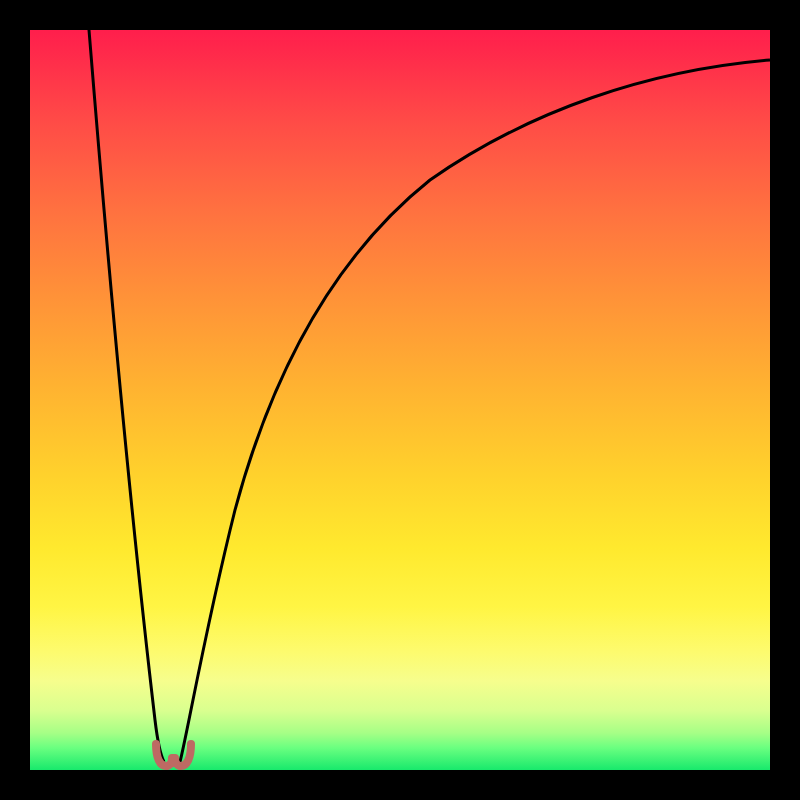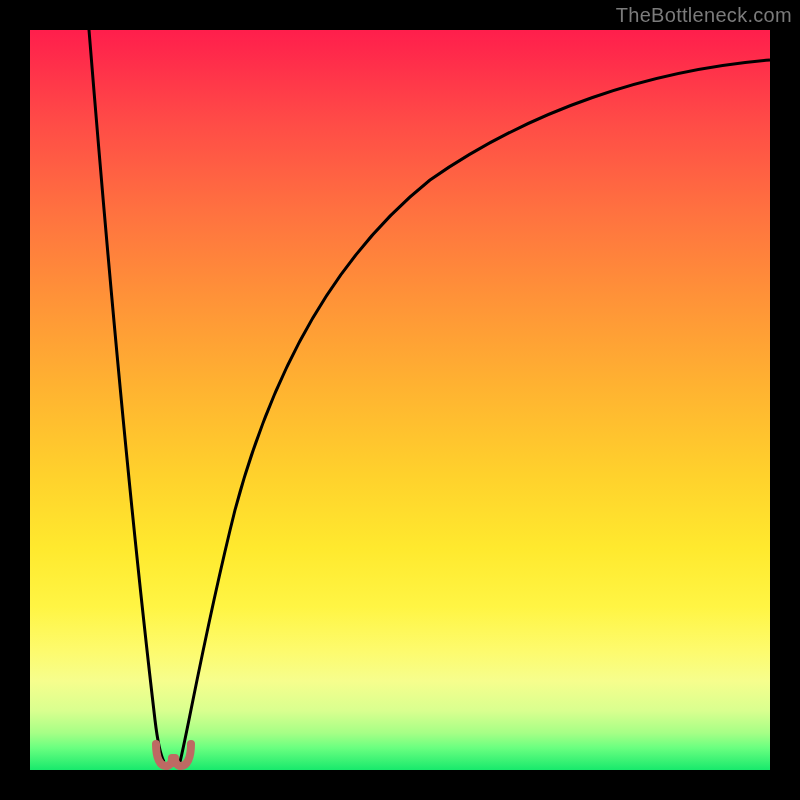--- a/index.html
+++ b/index.html
@@ -58,21 +58,20 @@
     top: 0;
     width: 740px;
     height: 740px;
     overflow: visible;
   }
 </style>
 </head>
 <body>
 
 <div class="outer">
-  <div class="watermark">TheBottleneck.com</div>
 
   <div class="plot">
     <svg class="curve" viewBox="0 0 740 740" preserveAspectRatio="none">
 
       <path d="M 59 0
                C 80 260, 105 520, 125 690
                C 128 715, 131 726, 134 732" fill="none" stroke="#000" stroke-width="3"></path>
 
       <path d="M 150 732
                C 158 700, 175 600, 205 480

